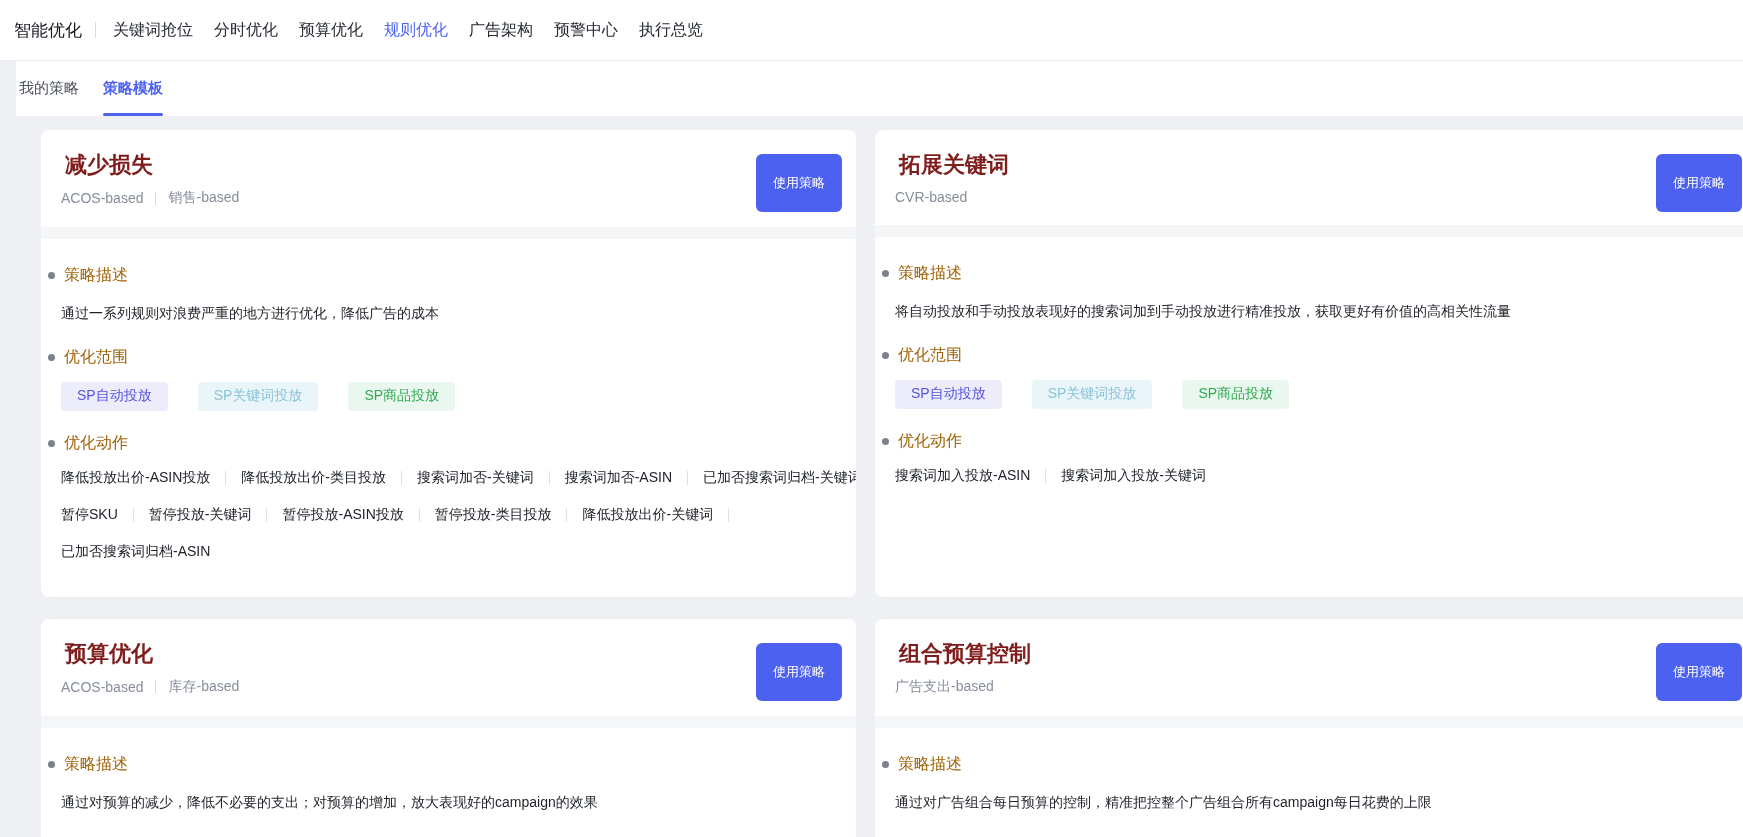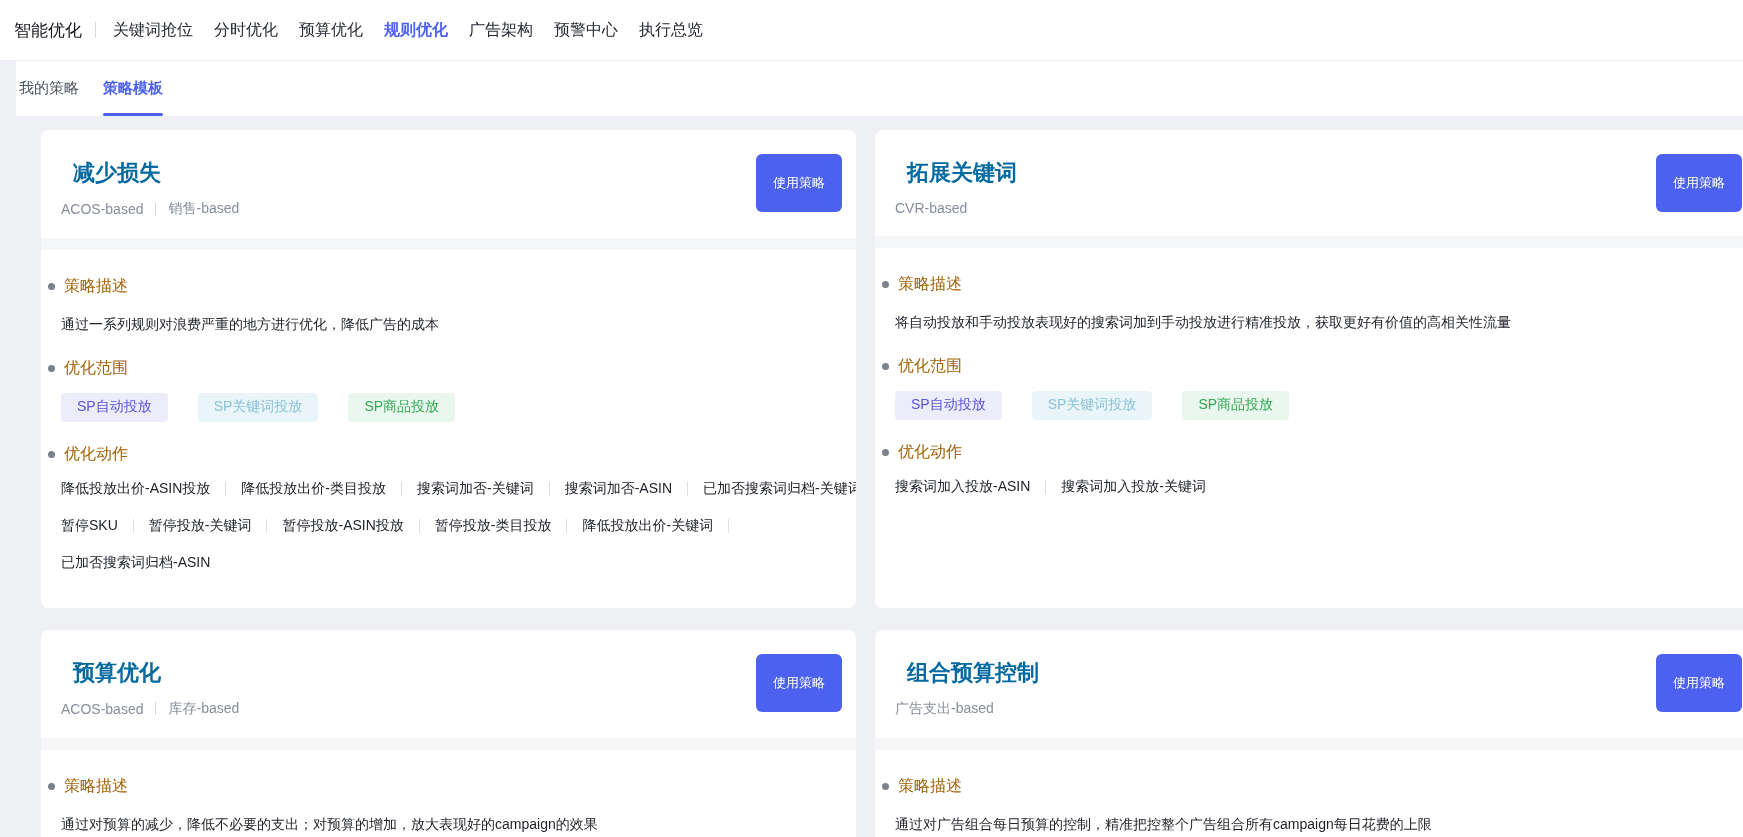--- a/index.html
+++ b/index.html
@@ -36,21 +36,21 @@
     background: #d8dce2;
     margin-right: 17px;
   }
   .nav-links { display: flex; align-items: center; gap: 21px; }
   .nav-item {
     font-size: 16px;
     color: #262a33;
     cursor: pointer;
     white-space: nowrap;
   }
-  .nav-item.active { color: #4c61f0; font-weight: 700; }
+  .nav-item.active { color: #4c61f0; font-weight: 400; }
 
   
   .tabbar {
     margin-left: 16px;
     height: 56px;
     background: #ffffff;
     display: flex;
     align-items: stretch;
     padding-left: 3px;
   }
@@ -84,24 +84,24 @@
   .card {
     background: #ffffff;
     border-radius: 8px;
     overflow: hidden;
   }
   .card-header {
     position: relative;
     padding: 16px 16px 20px 20px;
   }
   .card-title {
-    margin: 12px;
+    margin: 4px;
     font-size: 22px;
     font-weight: 700;
-    color: #0369a1;
+    color: #7f1d1d;
     letter-spacing: 0;
   }
   .card-bases {
     margin-top: 9px;
     font-size: 14px;
     color: #878e99;
     display: flex;
     align-items: center;
   }
   .base-sep {

